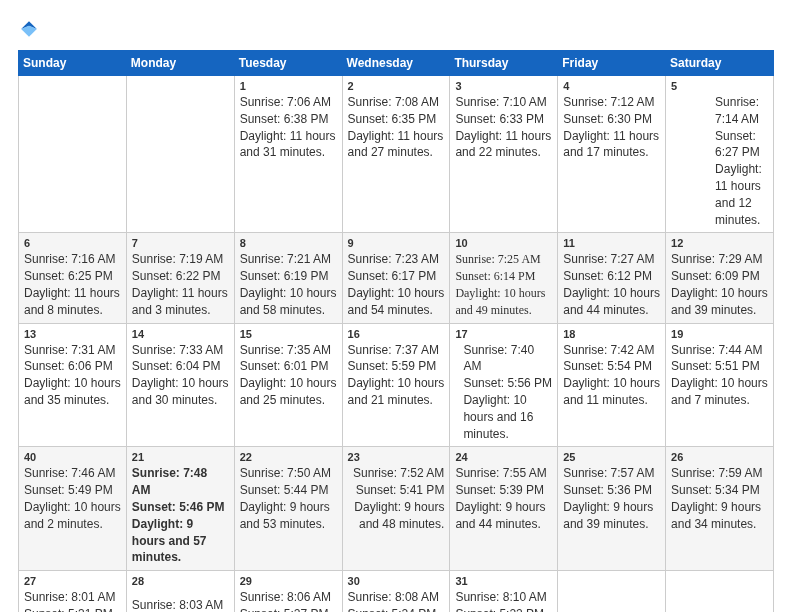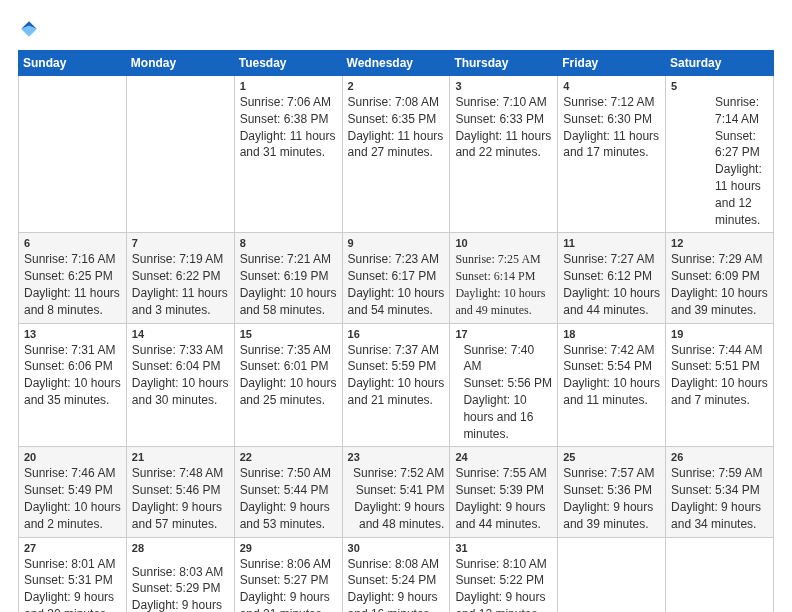--- a/index.html
+++ b/index.html
@@ -251,28 +251,28 @@
           </td>
           <td>
             <span class="day-num">19</span>
             <div class="day-info" style="white-space: pre-line;">Sunrise: 7:44 AM
 Sunset: 5:51 PM
 Daylight: 10 hours and 7 minutes.</div>
           </td>
         </tr>
         <tr>
           <td>
-            <span class="day-num">20</span>
+            <span class="day-num">40</span>
             <div class="day-info" style="white-space: pre-line;">Sunrise: 7:46 AM
 Sunset: 5:49 PM
 Daylight: 10 hours and 2 minutes.</div>
           </td>
           <td>
             <span class="day-num">21</span>
-            <div class="day-info" style="white-space: pre-line;">Sunrise: 7:48 AM
+            <div class="day-info" style="white-space: pre-line; font-weight: bold;">Sunrise: 7:48 AM
 Sunset: 5:46 PM
 Daylight: 9 hours and 57 minutes.</div>
           </td>
           <td>
             <span class="day-num">22</span>
             <div class="day-info" style="white-space: pre-line;">Sunrise: 7:50 AM
 Sunset: 5:44 PM
 Daylight: 9 hours and 53 minutes.</div>
           </td>
           <td>

